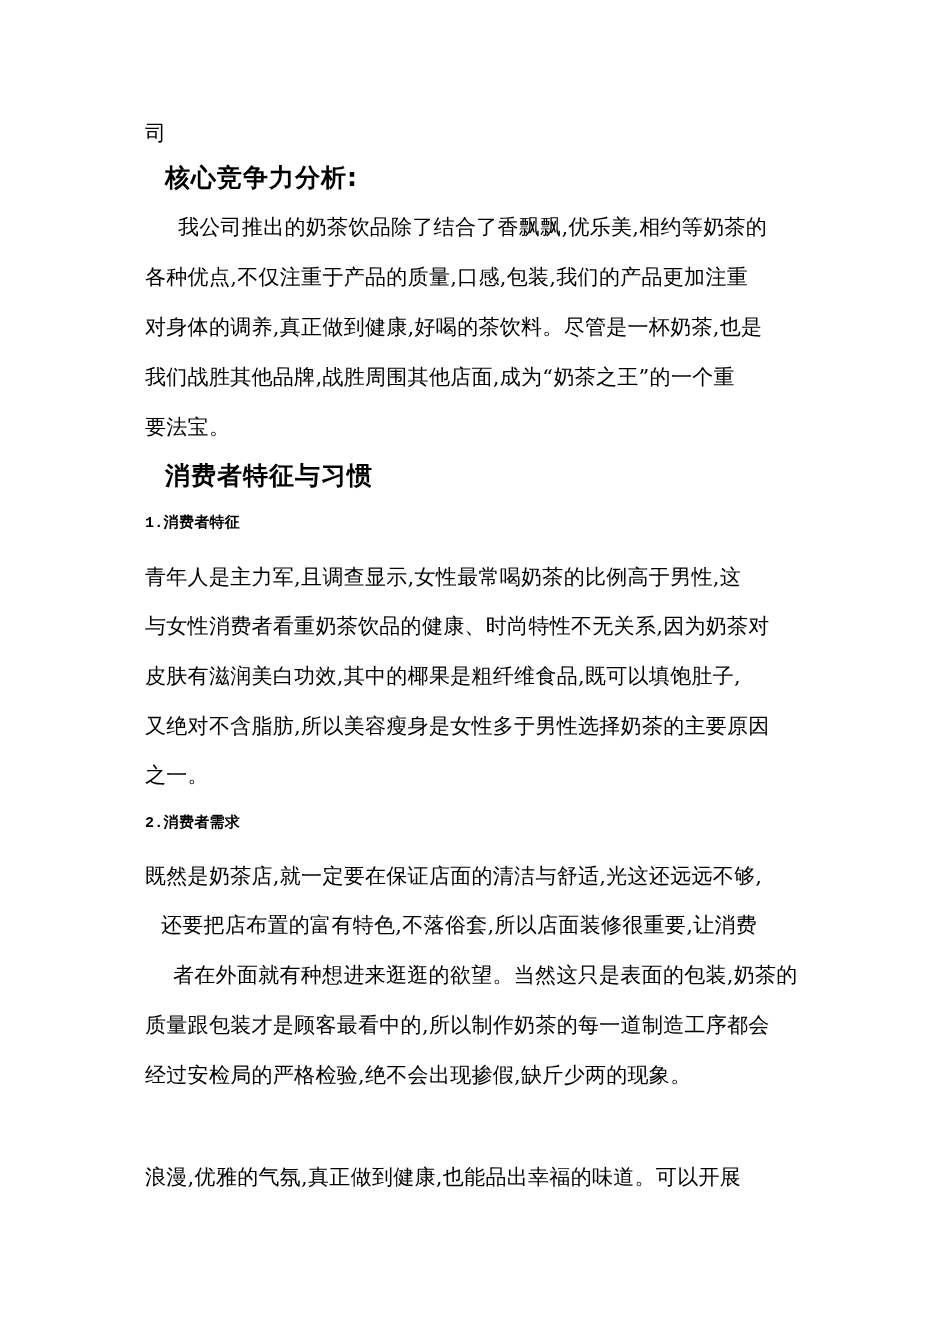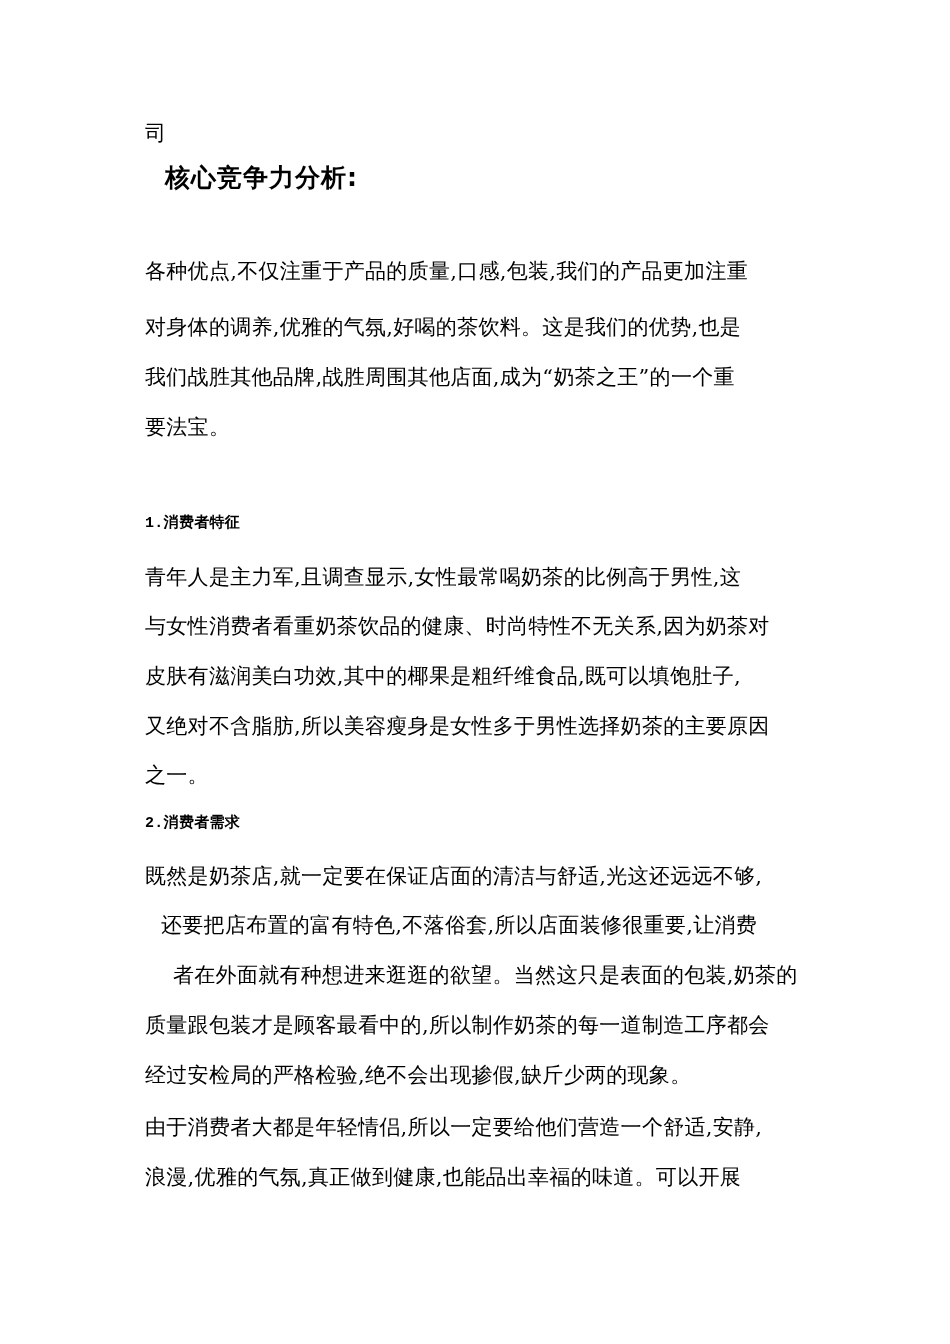--- a/index.html
+++ b/index.html
@@ -14,35 +14,36 @@
 </style>
 </head>
 <body>
 
 <div class="page">
 
   <div class="line" style="top:119px;">司</div>
 
   <div class="line h1" style="top:164px;">核心竞争力分析:</div>
 
-  <div class="line" style="top:257px;">各种优点,不仅注重于产品的质量,口感,包装,我们的产品更加注重</div>
-  <div class="line" style="top:313px;">对身体的调养,优雅的气氛,好喝的茶饮料。这是我们的优势,也是</div>
+  <div class="line indent" style="top:213px;">我公司推出的奶茶饮品除了结合了香飘飘,优乐美,相约等奶茶的</div>
+  <div class="line" style="top:263px;">各种优点,不仅注重于产品的质量,口感,包装,我们的产品更加注重</div>
+  <div class="line" style="top:313px;">对身体的调养,真正做到健康,好喝的茶饮料。尽管是一杯奶茶,也是</div>
   <div class="line" style="top:363px;">我们战胜其他品牌,战胜周围其他店面,成为“奶茶之王”的一个重</div>
   <div class="line" style="top:413px;">要法宝。</div>
 
+  <div class="line h1" style="top:462px;">消费者特征与习惯</div>
 
   <div class="line h2" style="top:510px;">1.消费者特征</div>
   <div class="line" style="top:563px;">青年人是主力军,且调查显示,女性最常喝奶茶的比例高于男性,这</div>
   <div class="line" style="top:662px;">皮肤有滋润美白功效,其中的椰果是粗纤维食品,既可以填饱肚子,</div>
   <div class="line" style="top:612px;">与女性消费者看重奶茶饮品的健康、时尚特性不无关系,因为奶茶对</div>
   <div class="line" style="top:712px;">又绝对不含脂肪,所以美容瘦身是女性多于男性选择奶茶的主要原因</div>
   <div class="line" style="top:761px;">之一。</div>
 
   <div class="line h2" style="top:810px;">2.消费者需求</div>
   <div class="line" style="top:862px;">既然是奶茶店,就一定要在保证店面的清洁与舒适,光这还远远不够,</div>
   <div class="line" style="top:911px;margin-left:16px;">还要把店布置的富有特色,不落俗套,所以店面装修很重要,让消费</div>
   <div class="line" style="top:961px;margin-left:28px;">者在外面就有种想进来逛逛的欲望。当然这只是表面的包装,奶茶的</div>
   <div class="line" style="top:1011px;">质量跟包装才是顾客最看中的,所以制作奶茶的每一道制造工序都会</div>
   <div class="line" style="top:1061px;">经过安检局的严格检验,绝不会出现掺假,缺斤少两的现象。</div>
-  <div class="line" style="top:1113px;">由于消费者大都是年轻情侣,所以一定要给他们营造一个舒适,安静,</div>
   <div class="line" style="top:1163px;">浪漫,优雅的气氛,真正做到健康,也能品出幸福的味道。可以开展</div>
 
 </div>
 
 </body></html>

